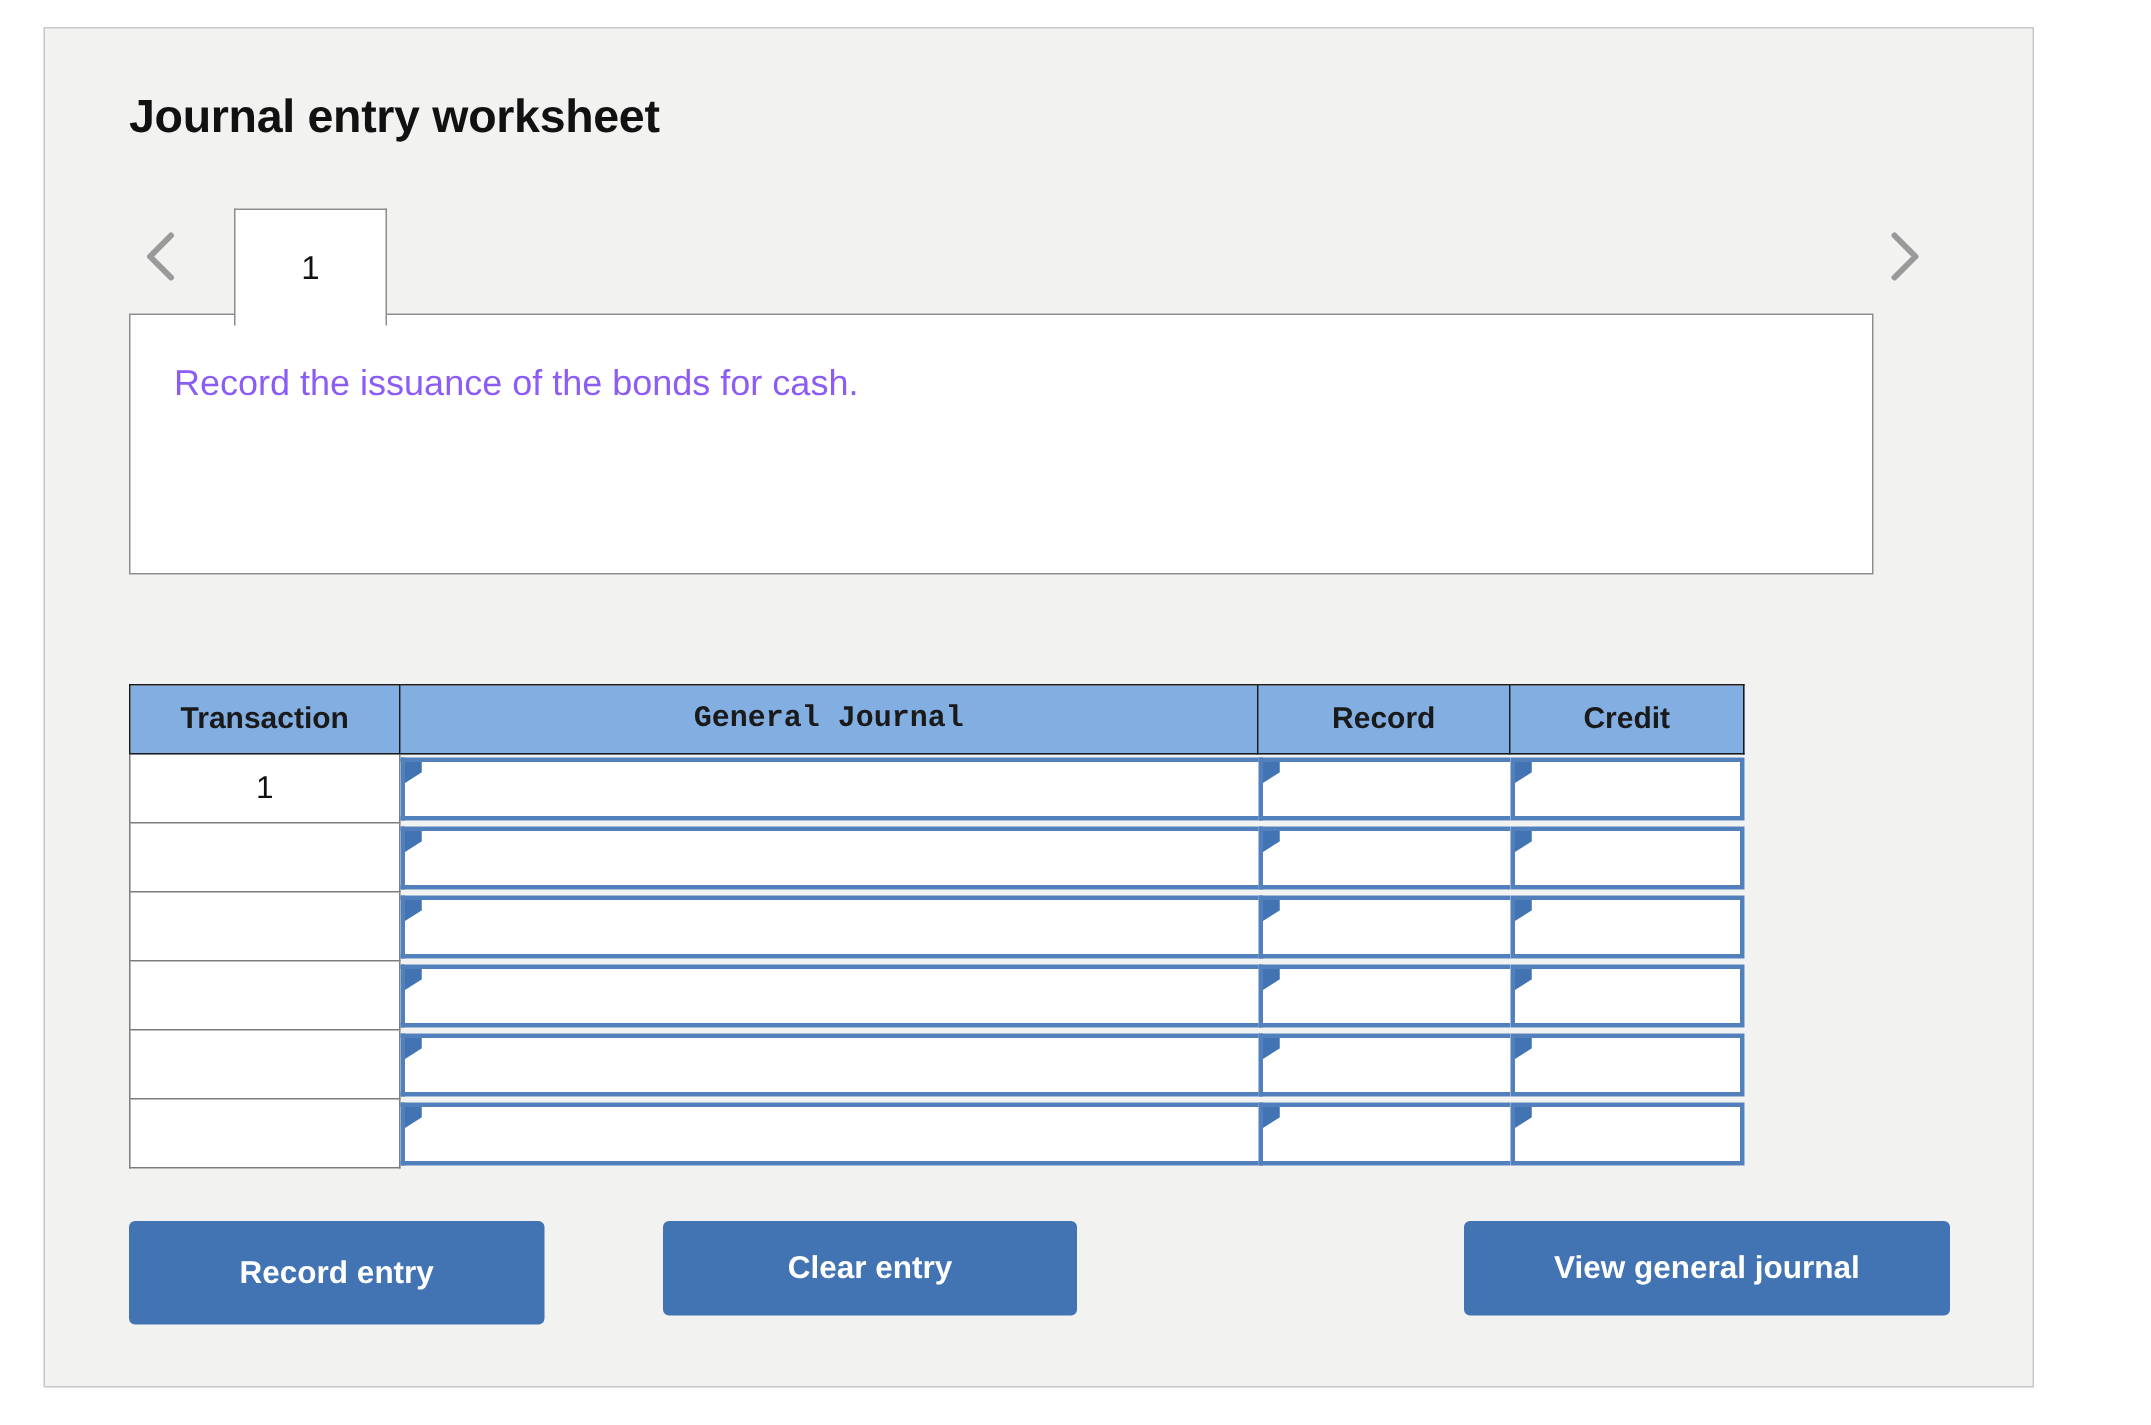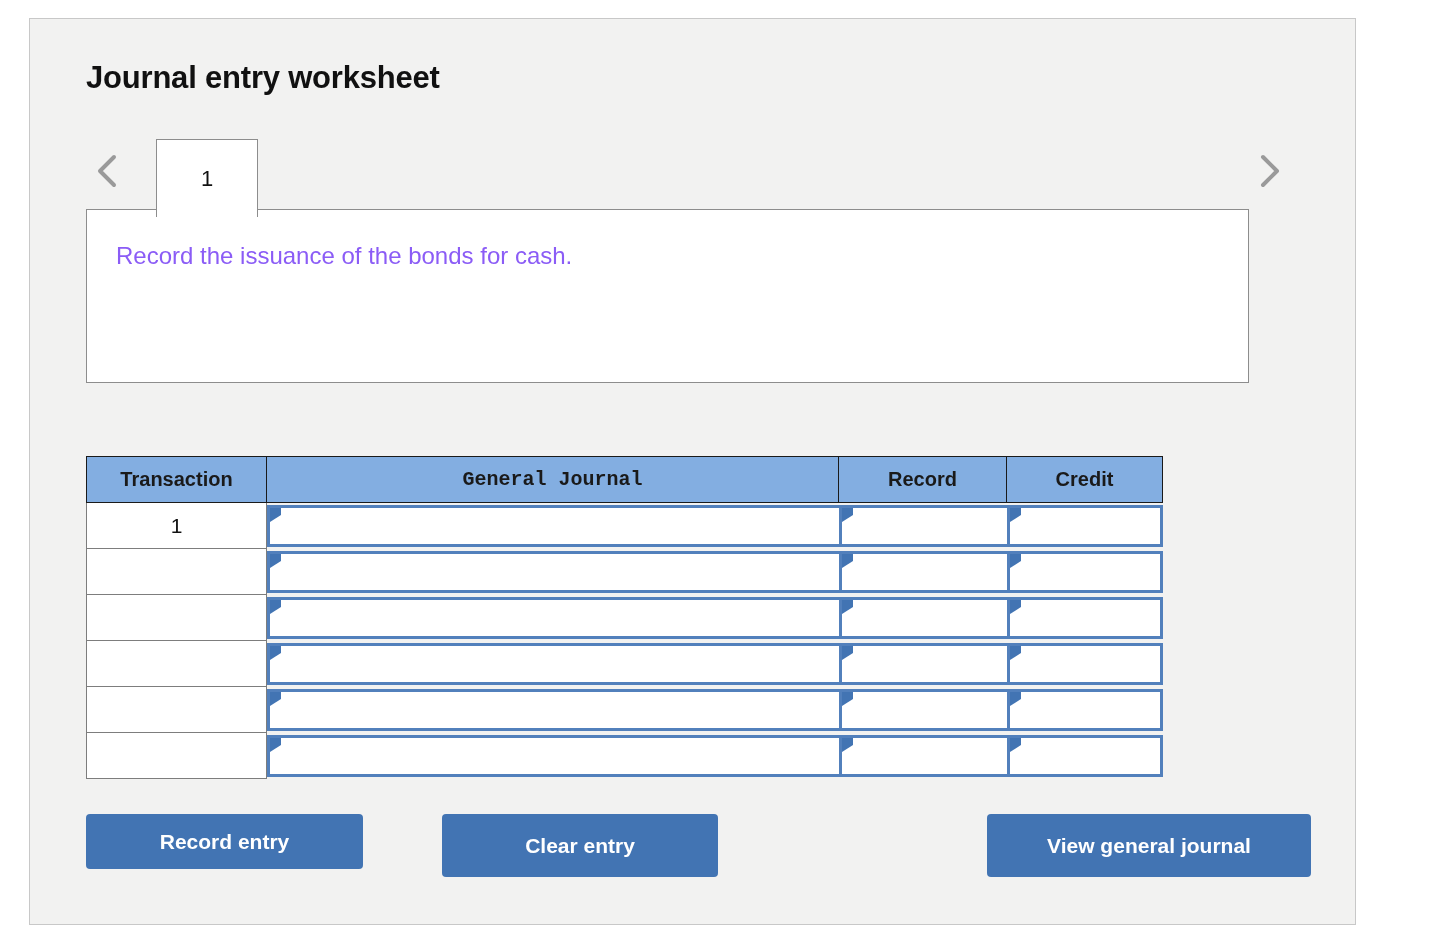--- a/index.html
+++ b/index.html
@@ -193,23 +193,23 @@
     font-size: 21px;
     font-weight: bold;
     border: none;
     border-radius: 4px;
     cursor: pointer;
     font-family: "Liberation Sans", sans-serif;
     display: flex;
     align-items: center;
     justify-content: center;
   }
-  .btn-record { left: 56px;  top: 795px; width: 277px; height: 55px; }
+  .btn-record { left: 56px;  top: 795px; width: 277px; height: 69px; }
   .btn-clear  { left: 412px; top: 795px; width: 276px; height: 63px; }
-  .btn-view   { left: 946px; top: 795px; width: 324px; height: 63px; margin-left: 11px; }
+  .btn-view   { left: 946px; top: 795px; width: 324px; height: 63px; }
 </style>
 </head>
 <body>
 
 <div id="root">
   <div class="panel">
 
     <div class="title">Journal entry worksheet</div>
 
     <div class="tabstrip">

